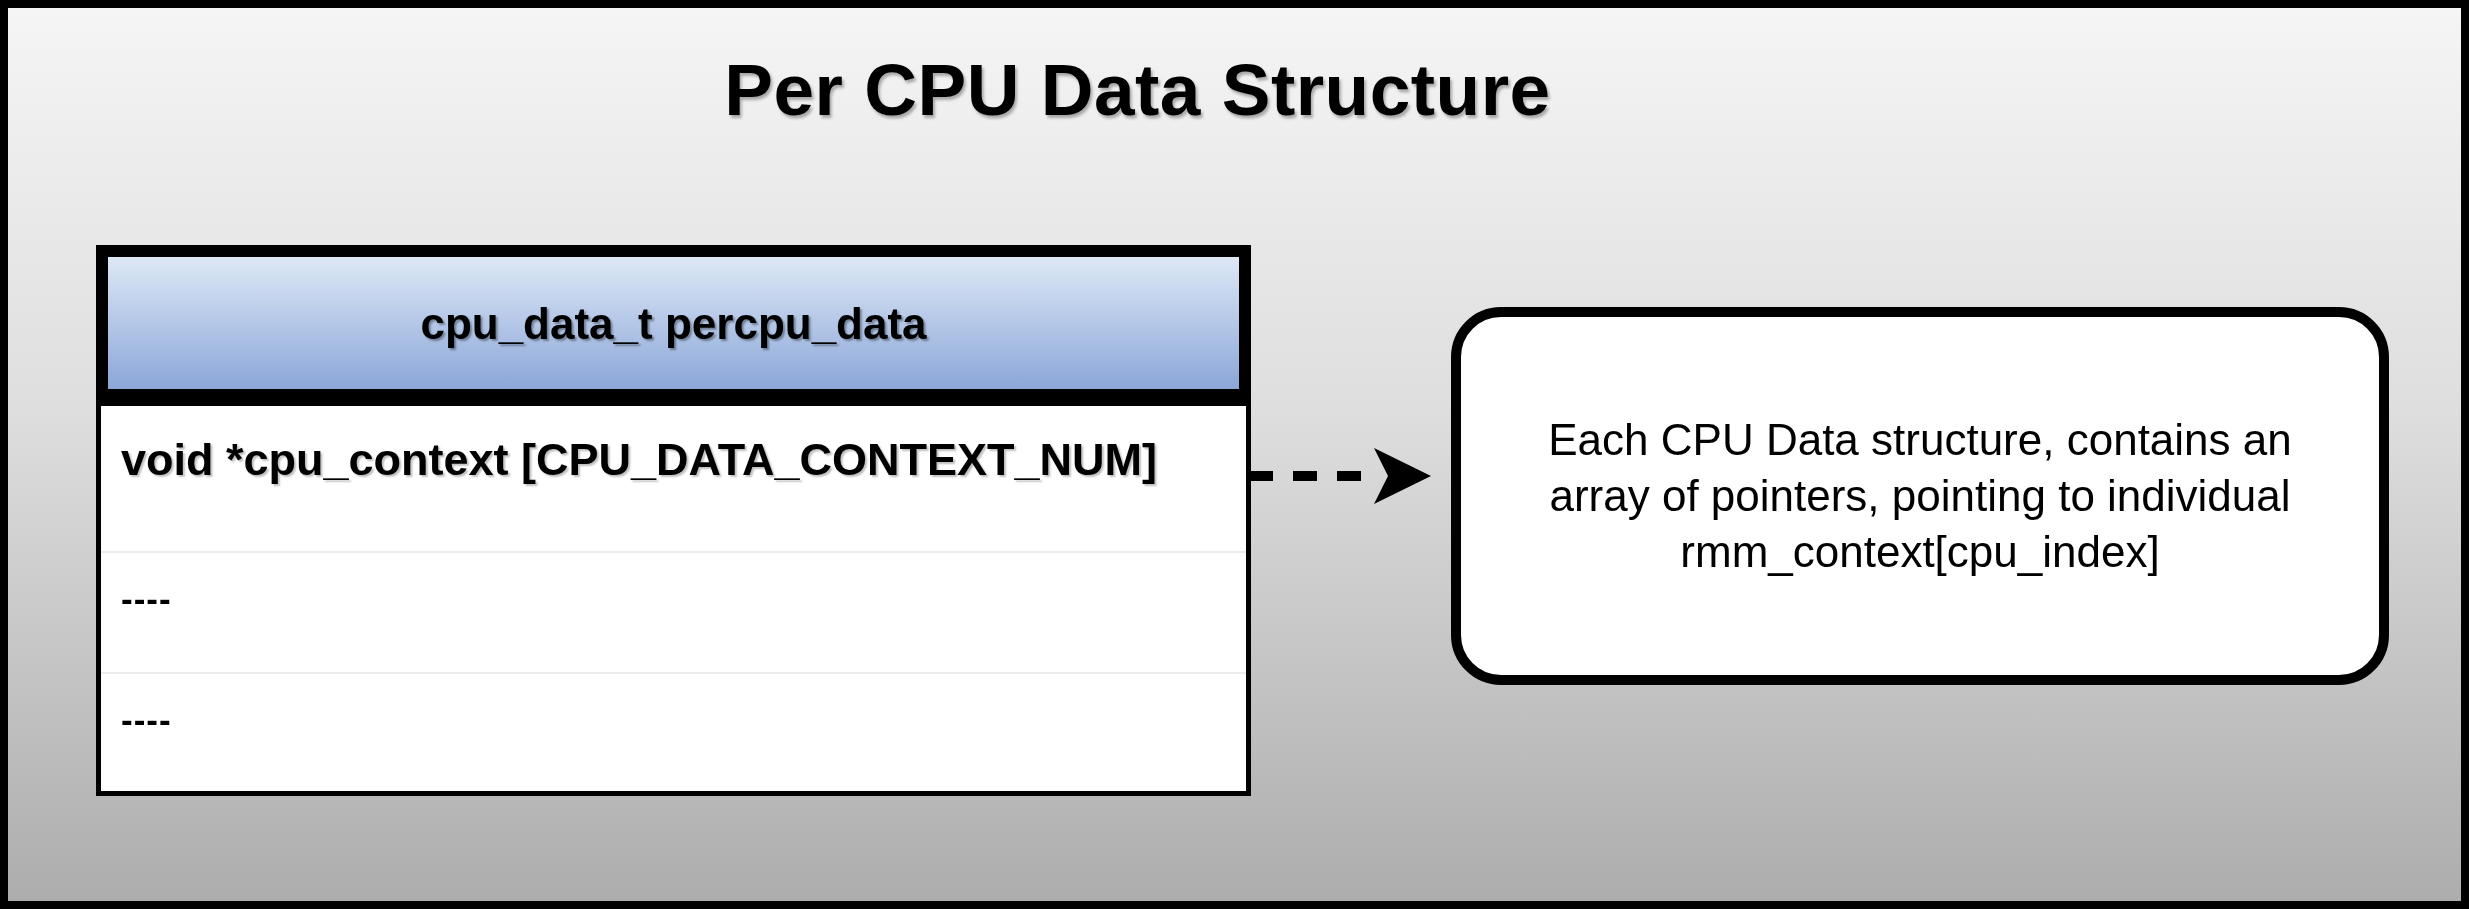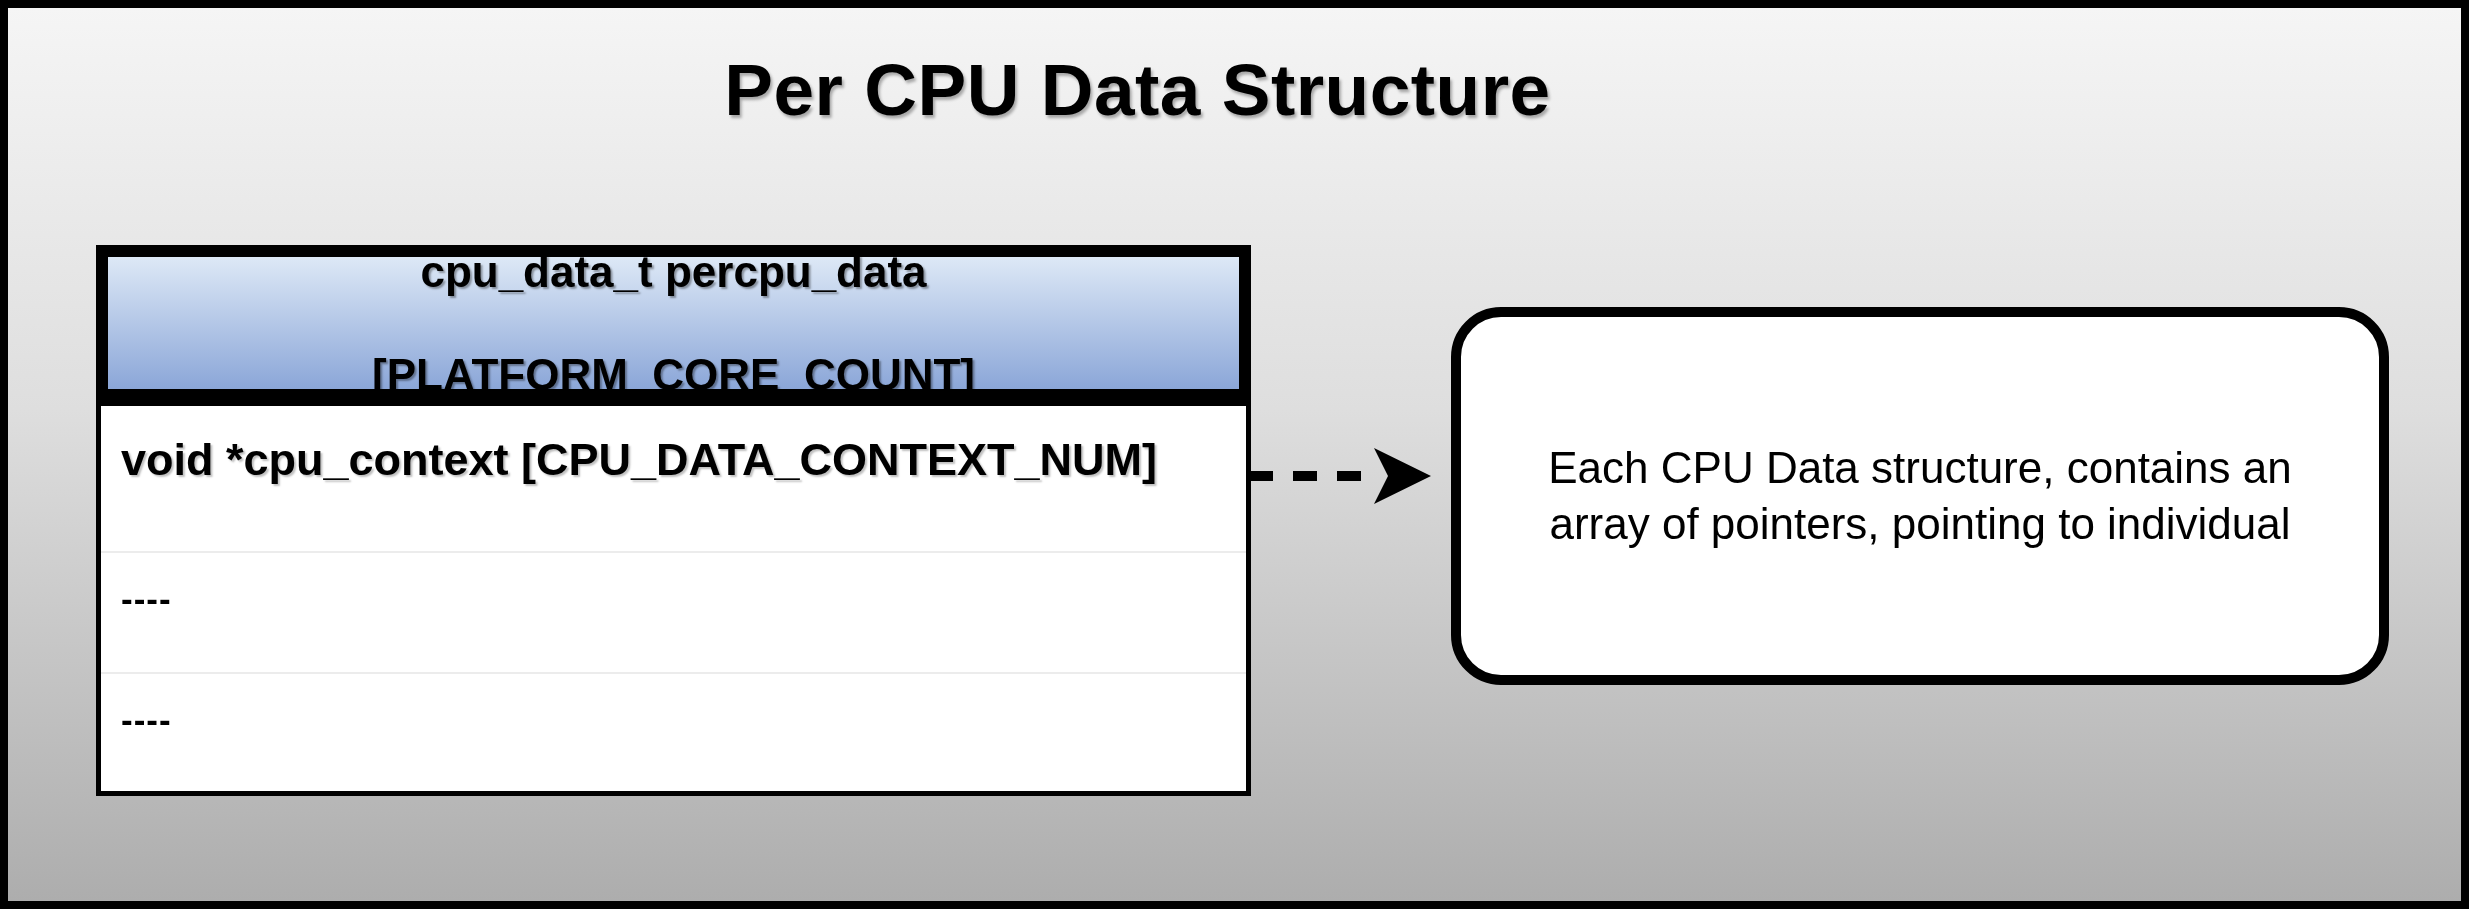--- a/index.html
+++ b/index.html
@@ -132,32 +132,32 @@
 </style>
 </head>
 <body>
 
 <div class="canvas">
 
   <div class="title">Per CPU Data Structure</div>
 
   <div class="tbl-header">
     <div>cpu_data_t percpu_data</div>
-    <div>[PLATFORM_CORE_COUNT]</div>
   </div>
 
   <div class="tbl-body">
     <div class="tbl-row first">void *cpu_context [CPU_DATA_CONTEXT_NUM]</div>
     <div class="tbl-row dashes">----</div>
     <div class="tbl-row dashes last">----</div>
   </div>
 
   <svg class="arrow-svg" viewBox="0 0 205 62" aria-hidden="true">
     <line x1="0" y1="31" x2="132" y2="31" stroke="#000000" stroke-width="10" stroke-dasharray="24 20"></line>
     <polygon points="125,3 182,31 125,59 139,31" fill="#000000"></polygon>
   </svg>
 
   <div class="callout">
     <div class="callout-line">Each CPU Data structure, contains an</div>
     <div class="callout-line">array of pointers, pointing to individual</div>
+    <div class="callout-line">rmm_context[cpu_index]</div>
   </div>
 
 </div>
 
 </body></html>

